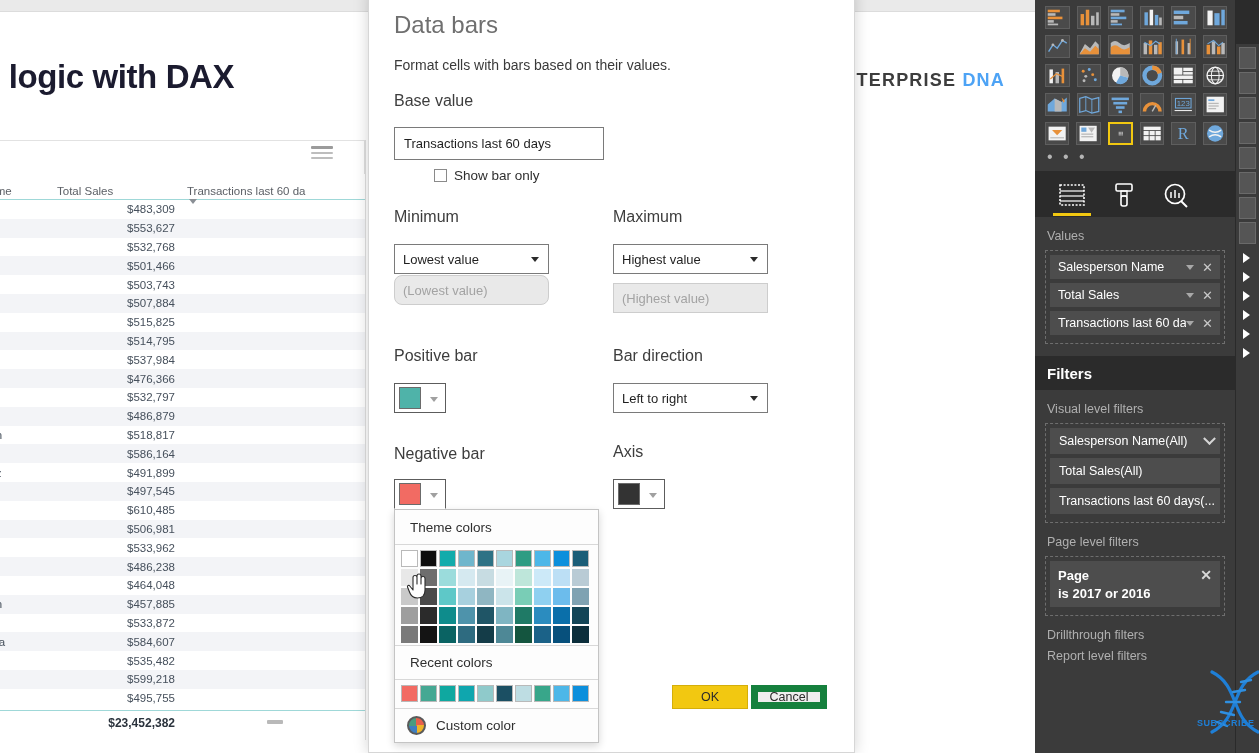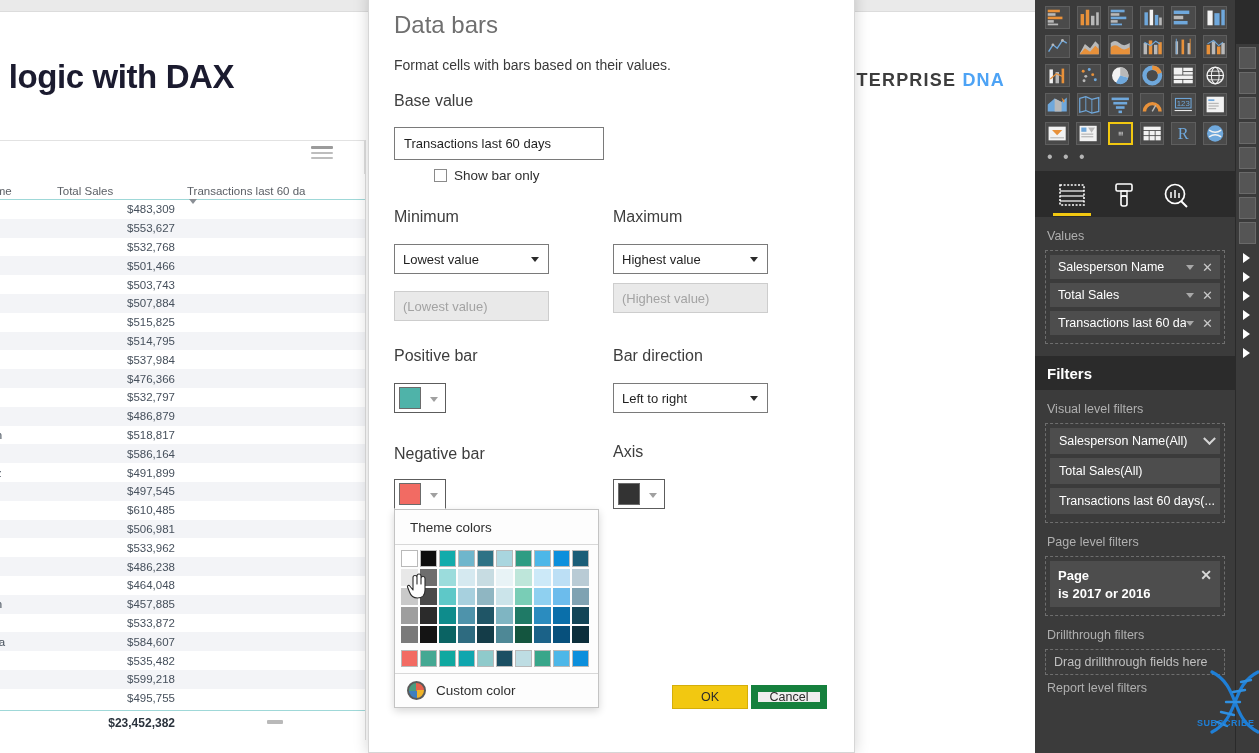--- a/index.html
+++ b/index.html
@@ -132,21 +132,21 @@
     width: 0; height: 0; border-left: 4px solid transparent;
     border-right: 4px solid transparent; border-top: 5px solid #2b2b2b;
   }
   .grayfield {
     width: 155px; height: 30px; border: 1px solid #cdcdcd; background: #e9e9e9;
     font-size: 13px; color: #a3a3a3; position: absolute;
     display: flex; align-items: center; padding: 0 8px;
   }
   #min-sel { left: 25px; top: 253px; }
   #max-sel { left: 244px; top: 253px; }
-  #min-field { left: 25px; top: 300px; }
+  #min-field { left: 25px; top: 284px; border-radius: 8px; }
   #max-field { left: 244px; top: 292px; }
 
   #pos-label { top: 356px; }
   #dir-label { top: 356px; }
 
   .colorbtn {
     position: absolute; width: 52px; height: 30px; border: 1px solid #5c5c5c;
     background: #fff; display: flex; align-items: center; padding-left: 4px;
   }
   .colorbtn .sw { width: 22px; height: 22px; border: 1px solid #6b6b6b; }
@@ -599,20 +599,21 @@
           <div class="sw-cell" style="background: rgb(7, 80, 124);"></div>
         </div>
         <div class="sw-col">
           <div class="sw-cell bordered" style="background: rgb(27, 94, 120);"></div>
           <div class="sw-cell" style="background: rgb(185, 203, 213);"></div>
           <div class="sw-cell" style="background: rgb(127, 162, 178);"></div>
           <div class="sw-cell" style="background: rgb(19, 69, 87);"></div>
           <div class="sw-cell" style="background: rgb(12, 46, 59);"></div>
         </div>
       </div>
+    <div class="fly-head" style="border-top:1px solid #d8d8d8;">Recent colors</div>
     <div class="recent-grid" id="recent-grid">
         <div class="sw-cell bordered" style="background: rgb(242, 107, 99);"></div>
         <div class="sw-cell bordered" style="background: rgb(69, 168, 147);"></div>
         <div class="sw-cell bordered" style="background: rgb(15, 168, 160);"></div>
         <div class="sw-cell bordered" style="background: rgb(15, 166, 174);"></div>
         <div class="sw-cell bordered" style="background: rgb(143, 202, 203);"></div>
         <div class="sw-cell bordered" style="background: rgb(27, 79, 99);"></div>
         <div class="sw-cell bordered" style="background: rgb(190, 221, 227);"></div>
         <div class="sw-cell bordered" style="background: rgb(56, 166, 138);"></div>
         <div class="sw-cell bordered" style="background: rgb(77, 183, 232);"></div>
@@ -898,21 +899,20 @@
       <div class="filter-card">
         <div class="fc-top">
           <span>Page</span>
           <span class="fc-x">✕</span>
         </div>
         <div class="fc-sub">is 2017 or 2016</div>
       </div>
     </div>
 
     <div class="area-label" style="margin-top:12px;">Drillthrough filters</div>
-    <div class="droplabel">Drag drillthrough fields here</div>
 
     <div class="area-label">Report level filters</div>
   </div>
 </div>
 
 <div id="far-right">
   <div id="fr-head"></div>
   <div class="fr-item"></div>
   <div class="fr-item"></div>
   <div class="fr-item"></div>

